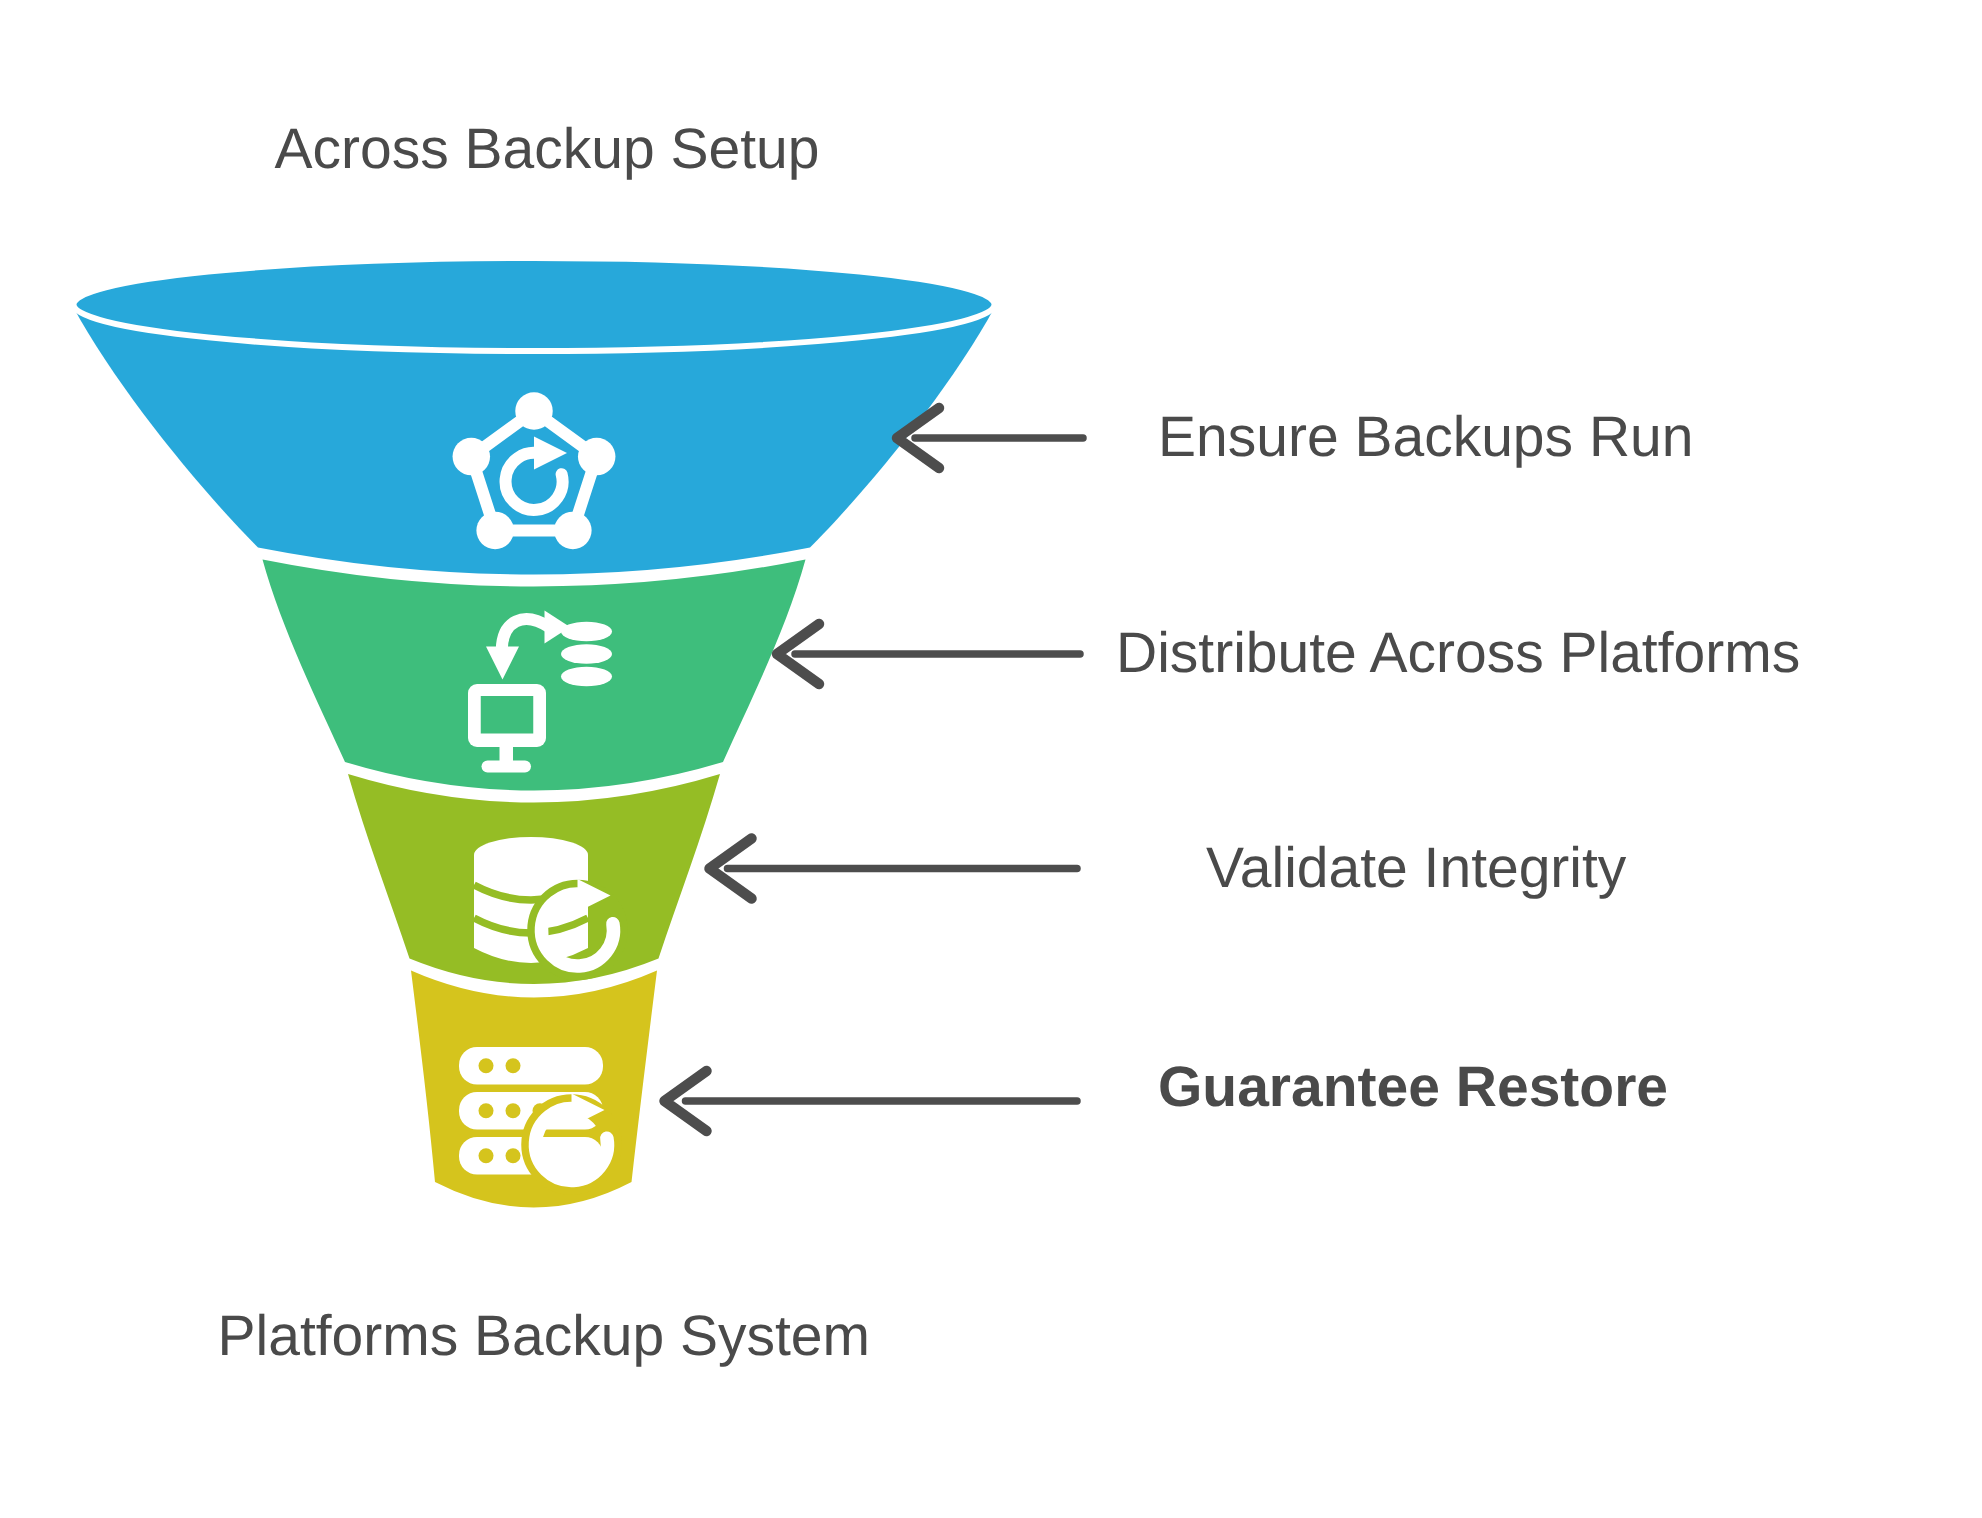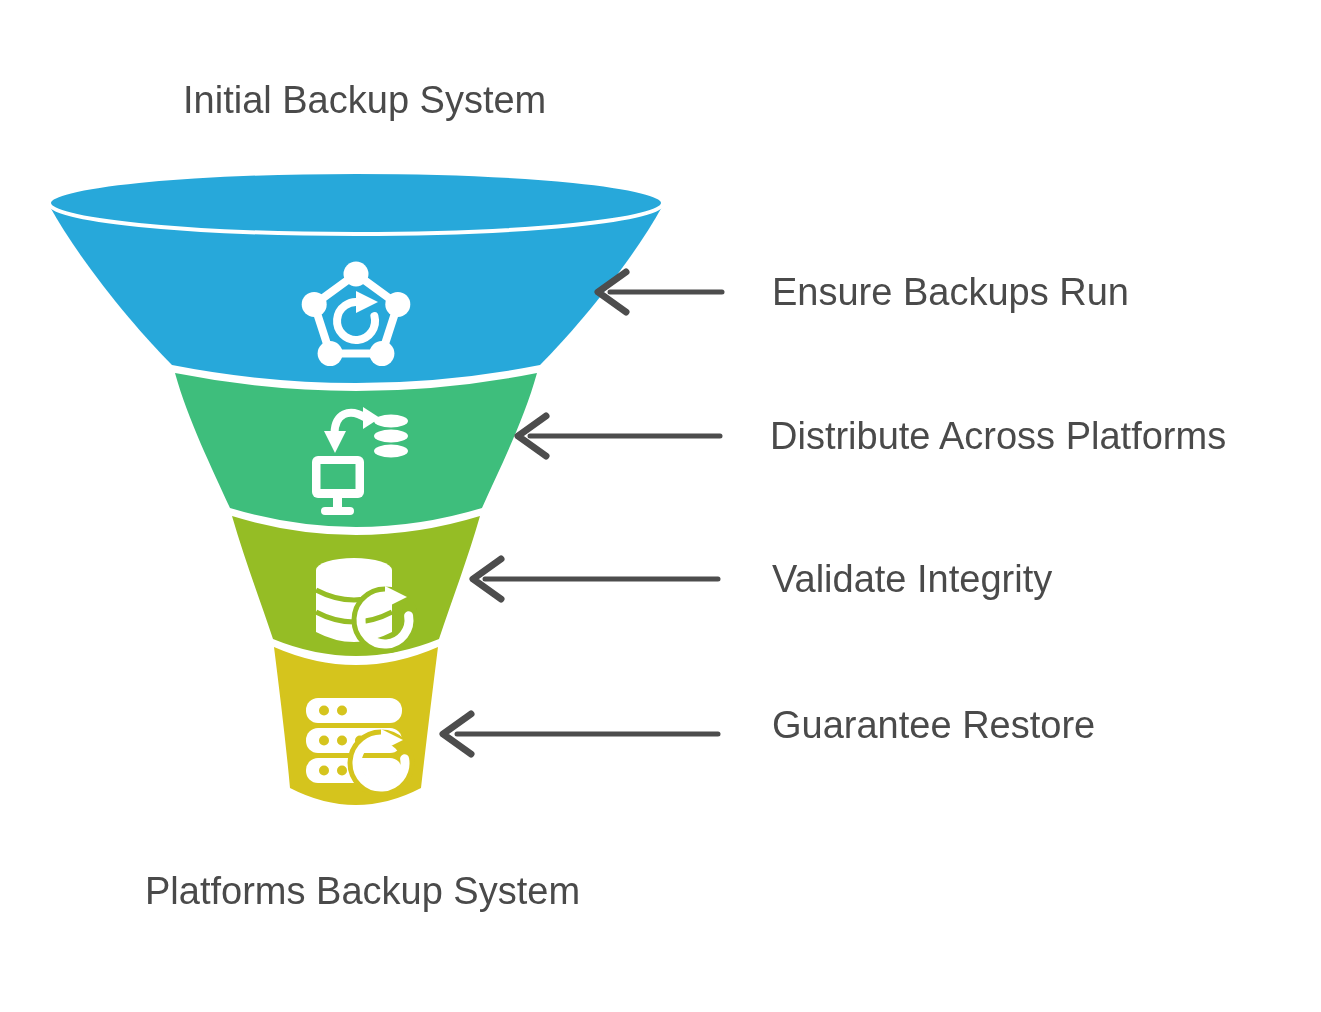--- a/index.html
+++ b/index.html
@@ -16,23 +16,23 @@
     position: absolute;
     color: #4A4A4A;
     font-size: 38px;
     font-weight: 400;
     white-space: nowrap;
     line-height: 46px;
   }
   .title-top    { left: 183px; top: 77px; }
   .title-bottom { left: 145px; top: 868px; }
   .stage-label-1 { left: 772px; top: 269px; text-align: right; }
-  .stage-label-2 { left: 770px; top: 413px; }
-  .stage-label-3 { left: 772px; top: 556px; }
-  .stage-label-4 { left: 772px; top: 702px; }
+  .stage-label-2 { left: 744px; top: 413px; }
+  .stage-label-3 { left: 804px; top: 556px; }
+  .stage-label-4 { left: 772px; top: 702px; font-weight: bold; }
 </style>
 </head>
 <body>
 
 <div class="canvas">
 
   <svg width="1321" height="1012" viewBox="0 0 1321 1012">
 
     <g>
       <path d="M 49 205 C 80 262 137 330 172 365 Q 356 401 540 365 C 575 330 632 262 663 205 Z" fill="#27A8DA"></path>
@@ -110,20 +110,20 @@
         <path d="M 501 559 L 473 579 L 501 599" stroke-width="7"></path>
         <path d="M 485 579 H 718" stroke-width="5"></path>
       </g>
       <g>
         <path d="M 471 714 L 443 734 L 471 754" stroke-width="7"></path>
         <path d="M 457 734 H 718" stroke-width="5"></path>
       </g>
     </g>
   </svg>
 
-  <div class="label title-top">Initial Backup System</div>
+  <div class="label title-top">Across Backup Setup</div>
   <div class="label stage-label-1">Ensure Backups Run</div>
   <div class="label stage-label-2">Distribute Across Platforms</div>
   <div class="label stage-label-3">Validate Integrity</div>
   <div class="label stage-label-4">Guarantee Restore</div>
   <div class="label title-bottom">Platforms Backup System</div>
 
 </div>
 
 </body></html>

